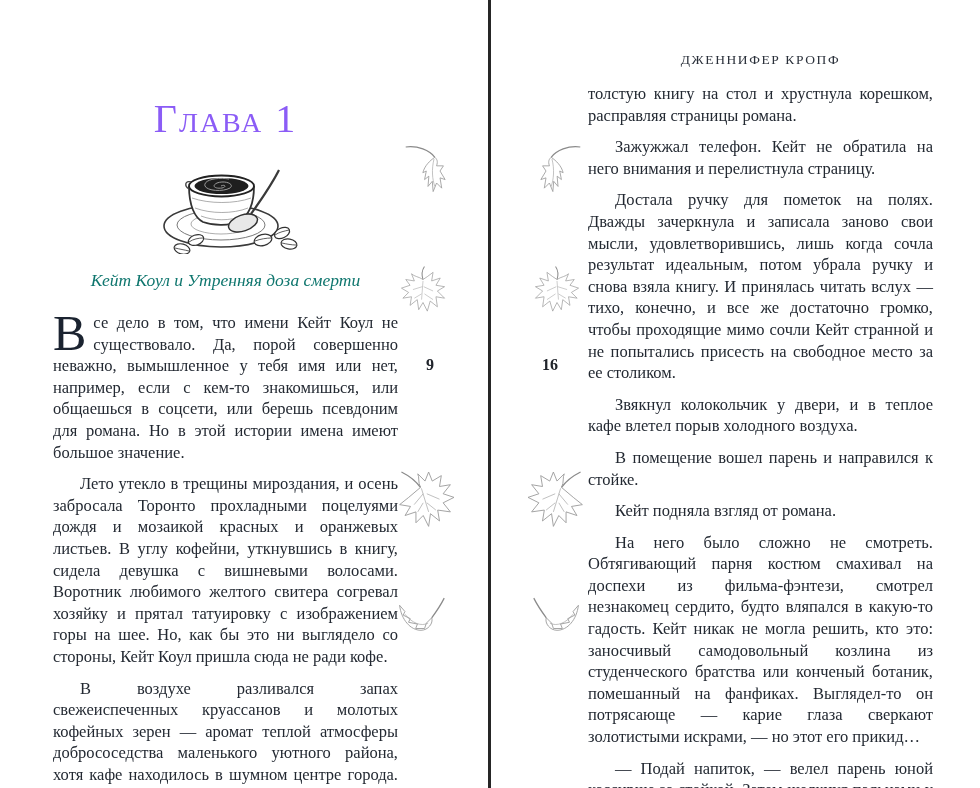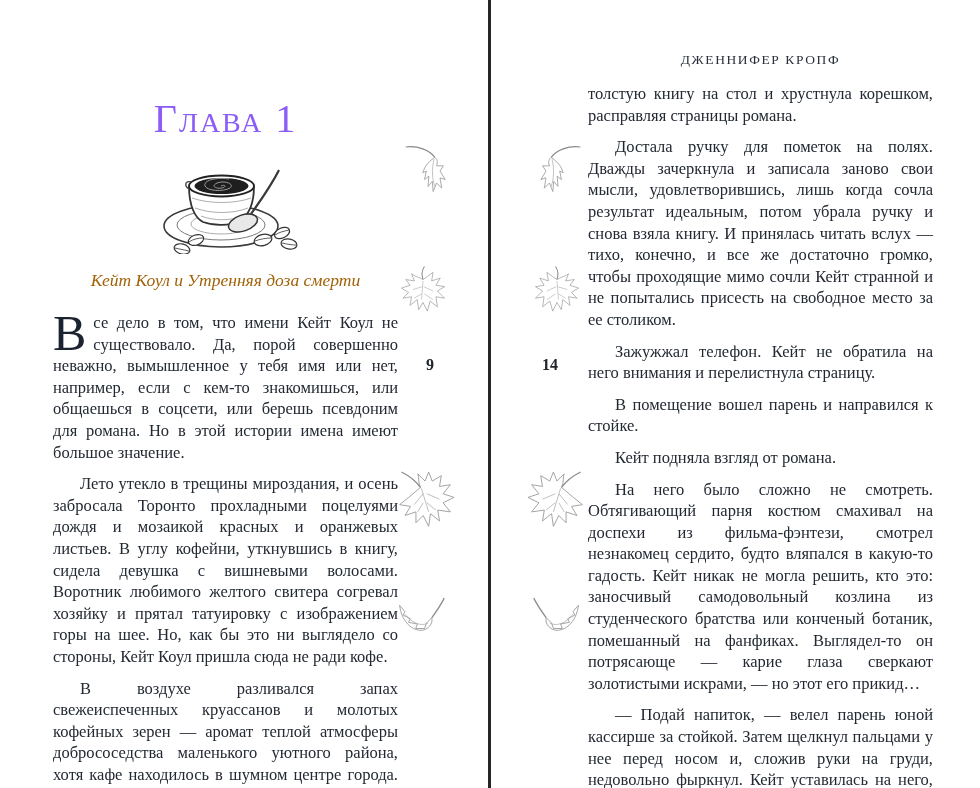--- a/index.html
+++ b/index.html
@@ -10,21 +10,21 @@
   .divider{position:absolute;left:488px;top:0;width:3px;height:788px;background:#262626;}
   .page{position:absolute;top:0;width:365px;height:612px;}
   .page-left{left:43px;}
   .page-right{left:578px;}
   .chapter-title{
     margin:98px 0 0 0;text-align:center;font-variant:small-caps;
     font-size:40px;line-height:42px;color:#8b5cf6;letter-spacing:2px;font-weight:400;
   }
   .chapter-icon-wrap{width:150px;height:106px;margin:8px auto 0;}
   .chapter-subtitle{
-    margin:16px 0 0 0;text-align:center;font-style:italic;font-size:17.5px;color:#a16207;
+    margin:16px 0 0 0;text-align:center;font-style:italic;font-size:17.5px;color:#0f766e;
   }
   .body-text{margin-top:21px;font-size:16.5px;line-height:21.6px;text-align:justify;}
   .body-text p{margin:10px;text-indent:27px;}
   .body-text p.no-indent{text-indent:0;}
   .first-par{text-indent:0 !important;}
   .dropcap{
     float:left;font-size:50px;line-height:40px;padding:1px 7px 0 0;color:#1b2330;
   }
   .running-header{
     margin:52px 0 0 0;text-align:center;font-size:13.5px;letter-spacing:1.6px;
@@ -94,31 +94,32 @@
         <p>Лето утекло в трещины мироздания, и осень забросала Торонто прохладными поцелуями дождя и мозаикой красных и оранжевых листьев. В углу кофейни, уткнувшись в книгу, сидела девушка с вишневыми волосами. Воротник любимого желтого свитера согревал хозяйку и прятал татуировку с изображением горы на шее. Но, как бы это ни выглядело со стороны, Кейт Коул пришла сюда не ради кофе.</p>
         <p>В воздухе разливался запах свежеиспеченных круассанов и молотых кофейных зерен — аромат теплой атмосферы добрососедства маленького уютного района, хотя кафе находилось в шумном центре города. По помещению бродили пожилые и молодые — парами или компаниями, смеясь и попивая кофе, доставая из рюкзаков учебники или уткнувшись в экраны телефонов. Эти звуки были для ушей Кейт сущей музыкой; она положила</p>
       </div>
   </div>
 </div>
 
 <div class="page page-right">
   <div class="running-header">ДЖЕННИФЕР КРОПФ</div>
   <div class="body-text right-body">
       <p class="no-indent">толстую книгу на стол и хрустнула корешком, расправляя страницы романа.</p>
+      <p>Зажужжал телефон. Кейт не обратила на него внимания и перелистнула страницу.</p>
       <p>Достала ручку для пометок на полях. Дважды зачеркнула и записала заново свои мысли, удовлетворившись, лишь когда сочла результат идеальным, потом убрала ручку и снова взяла книгу. И принялась читать вслух — тихо, конечно, и все же достаточно громко, чтобы проходящие мимо сочли Кейт странной и не попытались присесть на свободное место за ее столиком.</p>
-      <p>Зажужжал телефон. Кейт не обратила на него внимания и перелистнула страницу.</p>
+      <p>Звякнул колокольчик у двери, и в теплое кафе влетел порыв холодного воздуха.</p>
       <p>В помещение вошел парень и направился к стойке.</p>
       <p>Кейт подняла взгляд от романа.</p>
       <p>На него было сложно не смотреть. Обтягивающий парня костюм смахивал на доспехи из фильма-фэнтези, смотрел незнакомец сердито, будто вляпался в какую-то гадость. Кейт никак не могла решить, кто это: заносчивый самодовольный козлина из студенческого братства или конченый ботаник, помешанный на фанфиках. Выглядел-то он потрясающе — карие глаза сверкают золотистыми искрами, — но этот его прикид…</p>
       <p>— Подай напиток, — велел парень юной кассирше за стойкой. Затем щелкнул пальцами у нее перед носом и, сложив руки на груди, недовольно фыркнул. Кейт уставилась на него, опустив книгу.</p>
     </div>
 </div>
 
 <div class="page-number pn-left">9</div>
-<div class="page-number pn-right">14</div>
+<div class="page-number pn-right">16</div>
 
 <div class="leaf l1L">
   <svg width="48" height="58" viewBox="0 0 56 64" fill="none" stroke="#9b9b9b" stroke-width="1">
     <path d="M2 4 C16 2 30 8 36 16" stroke="#8a8a8a" stroke-width="1.4"></path>
     <path d="M36 16 C30 20 24 26 22 34 L26 32 L24 42 L29 38 L28 50 L33 44 L34 56 L38 46 L44 52 L42 40 L48 42 L42 32 L46 26 L38 26 C40 20 38 18 36 16 Z"></path>
     <path d="M35 18 C32 30 33 42 36 50" stroke-width="0.7"></path>
   </svg>
 </div>
 <div class="leaf l2L">
   <svg width="46" height="62" viewBox="0 0 64 72" fill="none" stroke="#9b9b9b" stroke-width="1">

